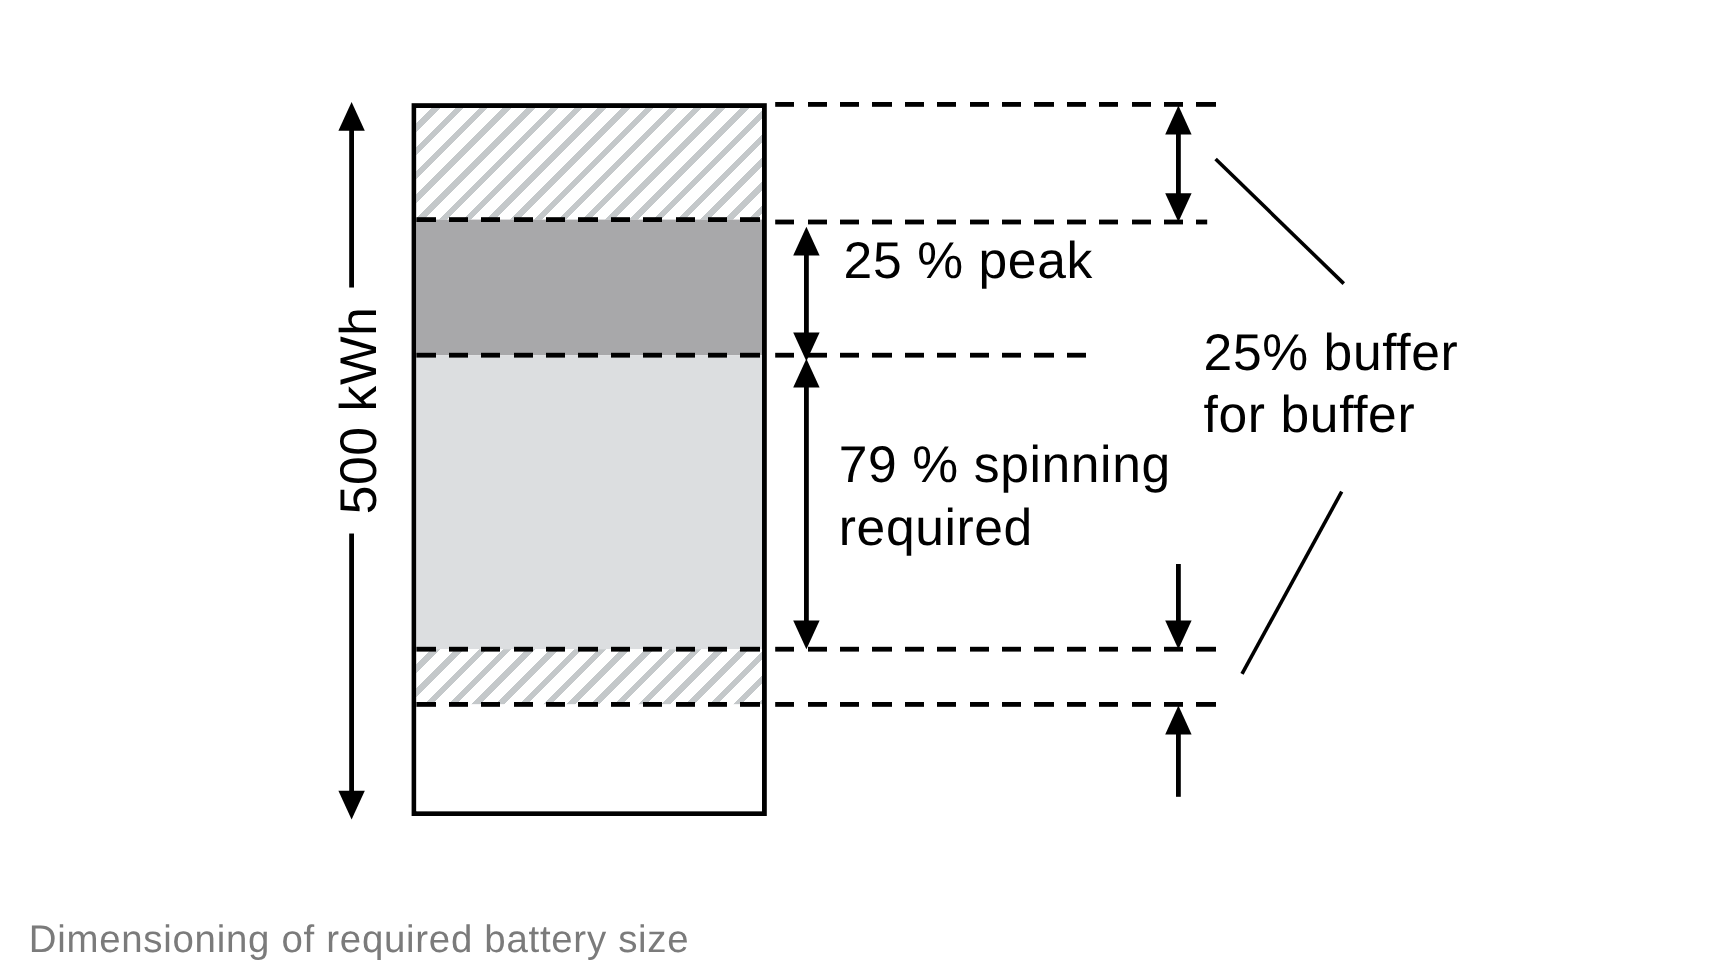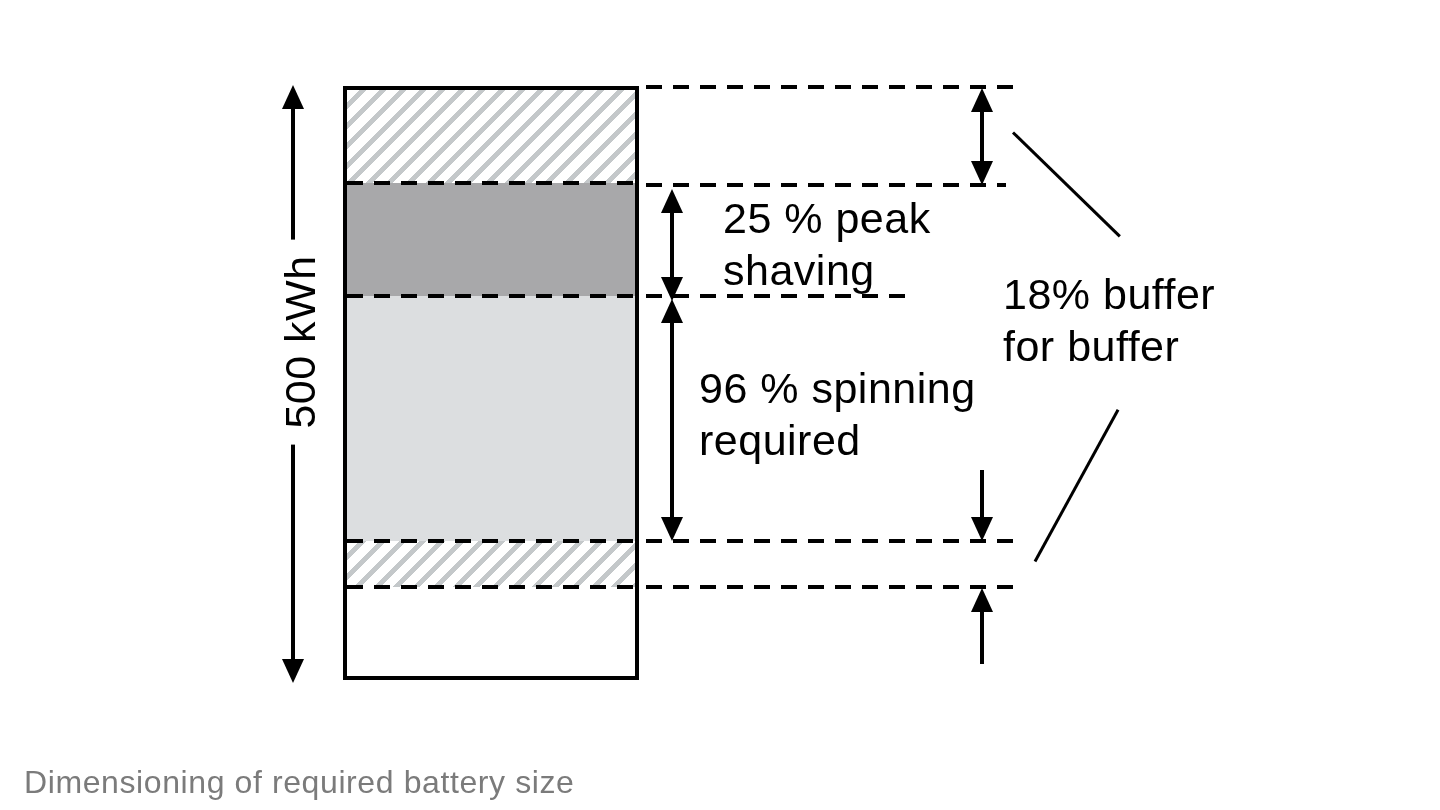--- a/index.html
+++ b/index.html
@@ -105,30 +105,29 @@
     <span class="tri down"></span>
   </div>
   <div class="varrow htop" style="left:971px;top:588px;height:76px;">
     <span class="tri up"></span>
     <span class="shaft"></span>
   </div>
 
   <div class="diag" style="left:1013px;top:131px;width:149px;transform:rotate(44.2deg);"></div>
   <div class="diag" style="left:1035px;top:560px;width:173px;transform:rotate(-61.3deg);"></div>
 
-  <div class="lbl" style="left:723px;top:192px;">
+  <div class="lbl" style="left:703px;top:192px;">
     <div>25 % peak</div>
-    <div>shaving</div>
   </div>
 
   <div class="lbl" style="left:699px;top:362px;">
-    <div>96 % spinning</div>
+    <div>79 % spinning</div>
     <div>required</div>
   </div>
 
   <div class="lbl" style="left:1003px;top:268px;">
-    <div>18% buffer</div>
+    <div>25% buffer</div>
     <div>for buffer</div>
   </div>
 
   <div class="caption">Dimensioning of required battery size</div>
 
 </div>
 
 </body></html>

